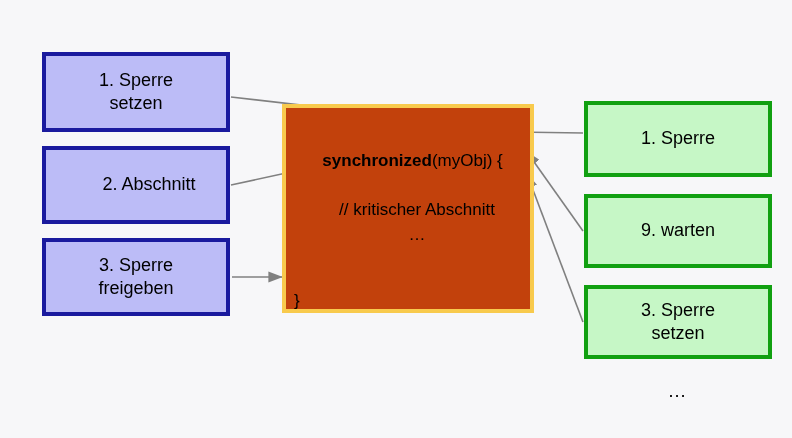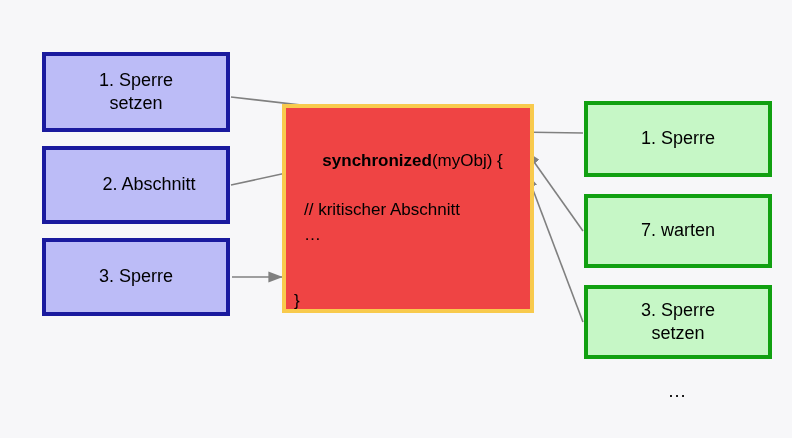--- a/index.html
+++ b/index.html
@@ -41,36 +41,36 @@
     font-size: 18px;
   }
   .box-green {
     background: #c6f7c6;
     border: 4px solid #11a011;
     font-size: 18px;
   }
   .box-code {
     position: absolute;
     box-sizing: border-box;
-    background: #ef4444;
+    background: #c2410c;
     border: 4px solid #f8ca4d;
     font-size: 17px;
     color: #000000;
     text-align: left;
     padding: 16px 0 0 8px;
     line-height: 1.45;
   }
   .code-line {
     display: block;
     white-space: pre;
   }
   .code-kw {
     font-weight: bold;
   }
-  .indent1 { padding-left: 10px; }
+  .indent1 { padding-left: 10px; text-align: center; }
   .dots-label {
     position: absolute;
     font-size: 19px;
     color: #000000;
     letter-spacing: 2px;
     text-align: center;
   }
   #arrow-layer {
     position: absolute;
     left: 0; top: 0;
@@ -105,37 +105,38 @@
     <span class="line">1. Sperre</span>
     <span class="line">setzen</span>
   </div>
 
   <div class="box box-blue" style="left:26px; top:146px; width:188px; height:78px;padding-left:26px;">
     <span class="line">2. Abschnitt</span>
   </div>
 
   <div class="box box-blue" style="left:26px; top:238px; width:188px; height:78px;">
     <span class="line">3. Sperre</span>
+    <span class="line">freigeben</span>
   </div>
 
   <div class="box-code" style="left:266px; top:104px; width:252px; height:209px;">
     <span class="code-line">
       <span class="code-kw">synchronized</span><span>(myObj) {</span>
     </span>
     <span class="code-line indent1">// kritischer Abschnitt</span>
     <span class="code-line indent1">…</span>
     <span class="code-line" style="display:block; margin-top:42px;">}</span>
   </div>
 
   <div class="box box-green" style="left:568px; top:101px; width:188px; height:76px;">
     <span class="line">1. Sperre</span>
   </div>
 
   <div class="box box-green" style="left:568px; top:194px; width:188px; height:74px;">
-    <span class="line">7. warten</span>
+    <span class="line">9. warten</span>
   </div>
 
   <div class="box box-green" style="left:568px; top:285px; width:188px; height:74px;">
     <span class="line">3. Sperre</span>
     <span class="line">setzen</span>
   </div>
 
   <div class="dots-label" style="left:568px; top:380px; width:188px;">…</div>
 
 </div>

